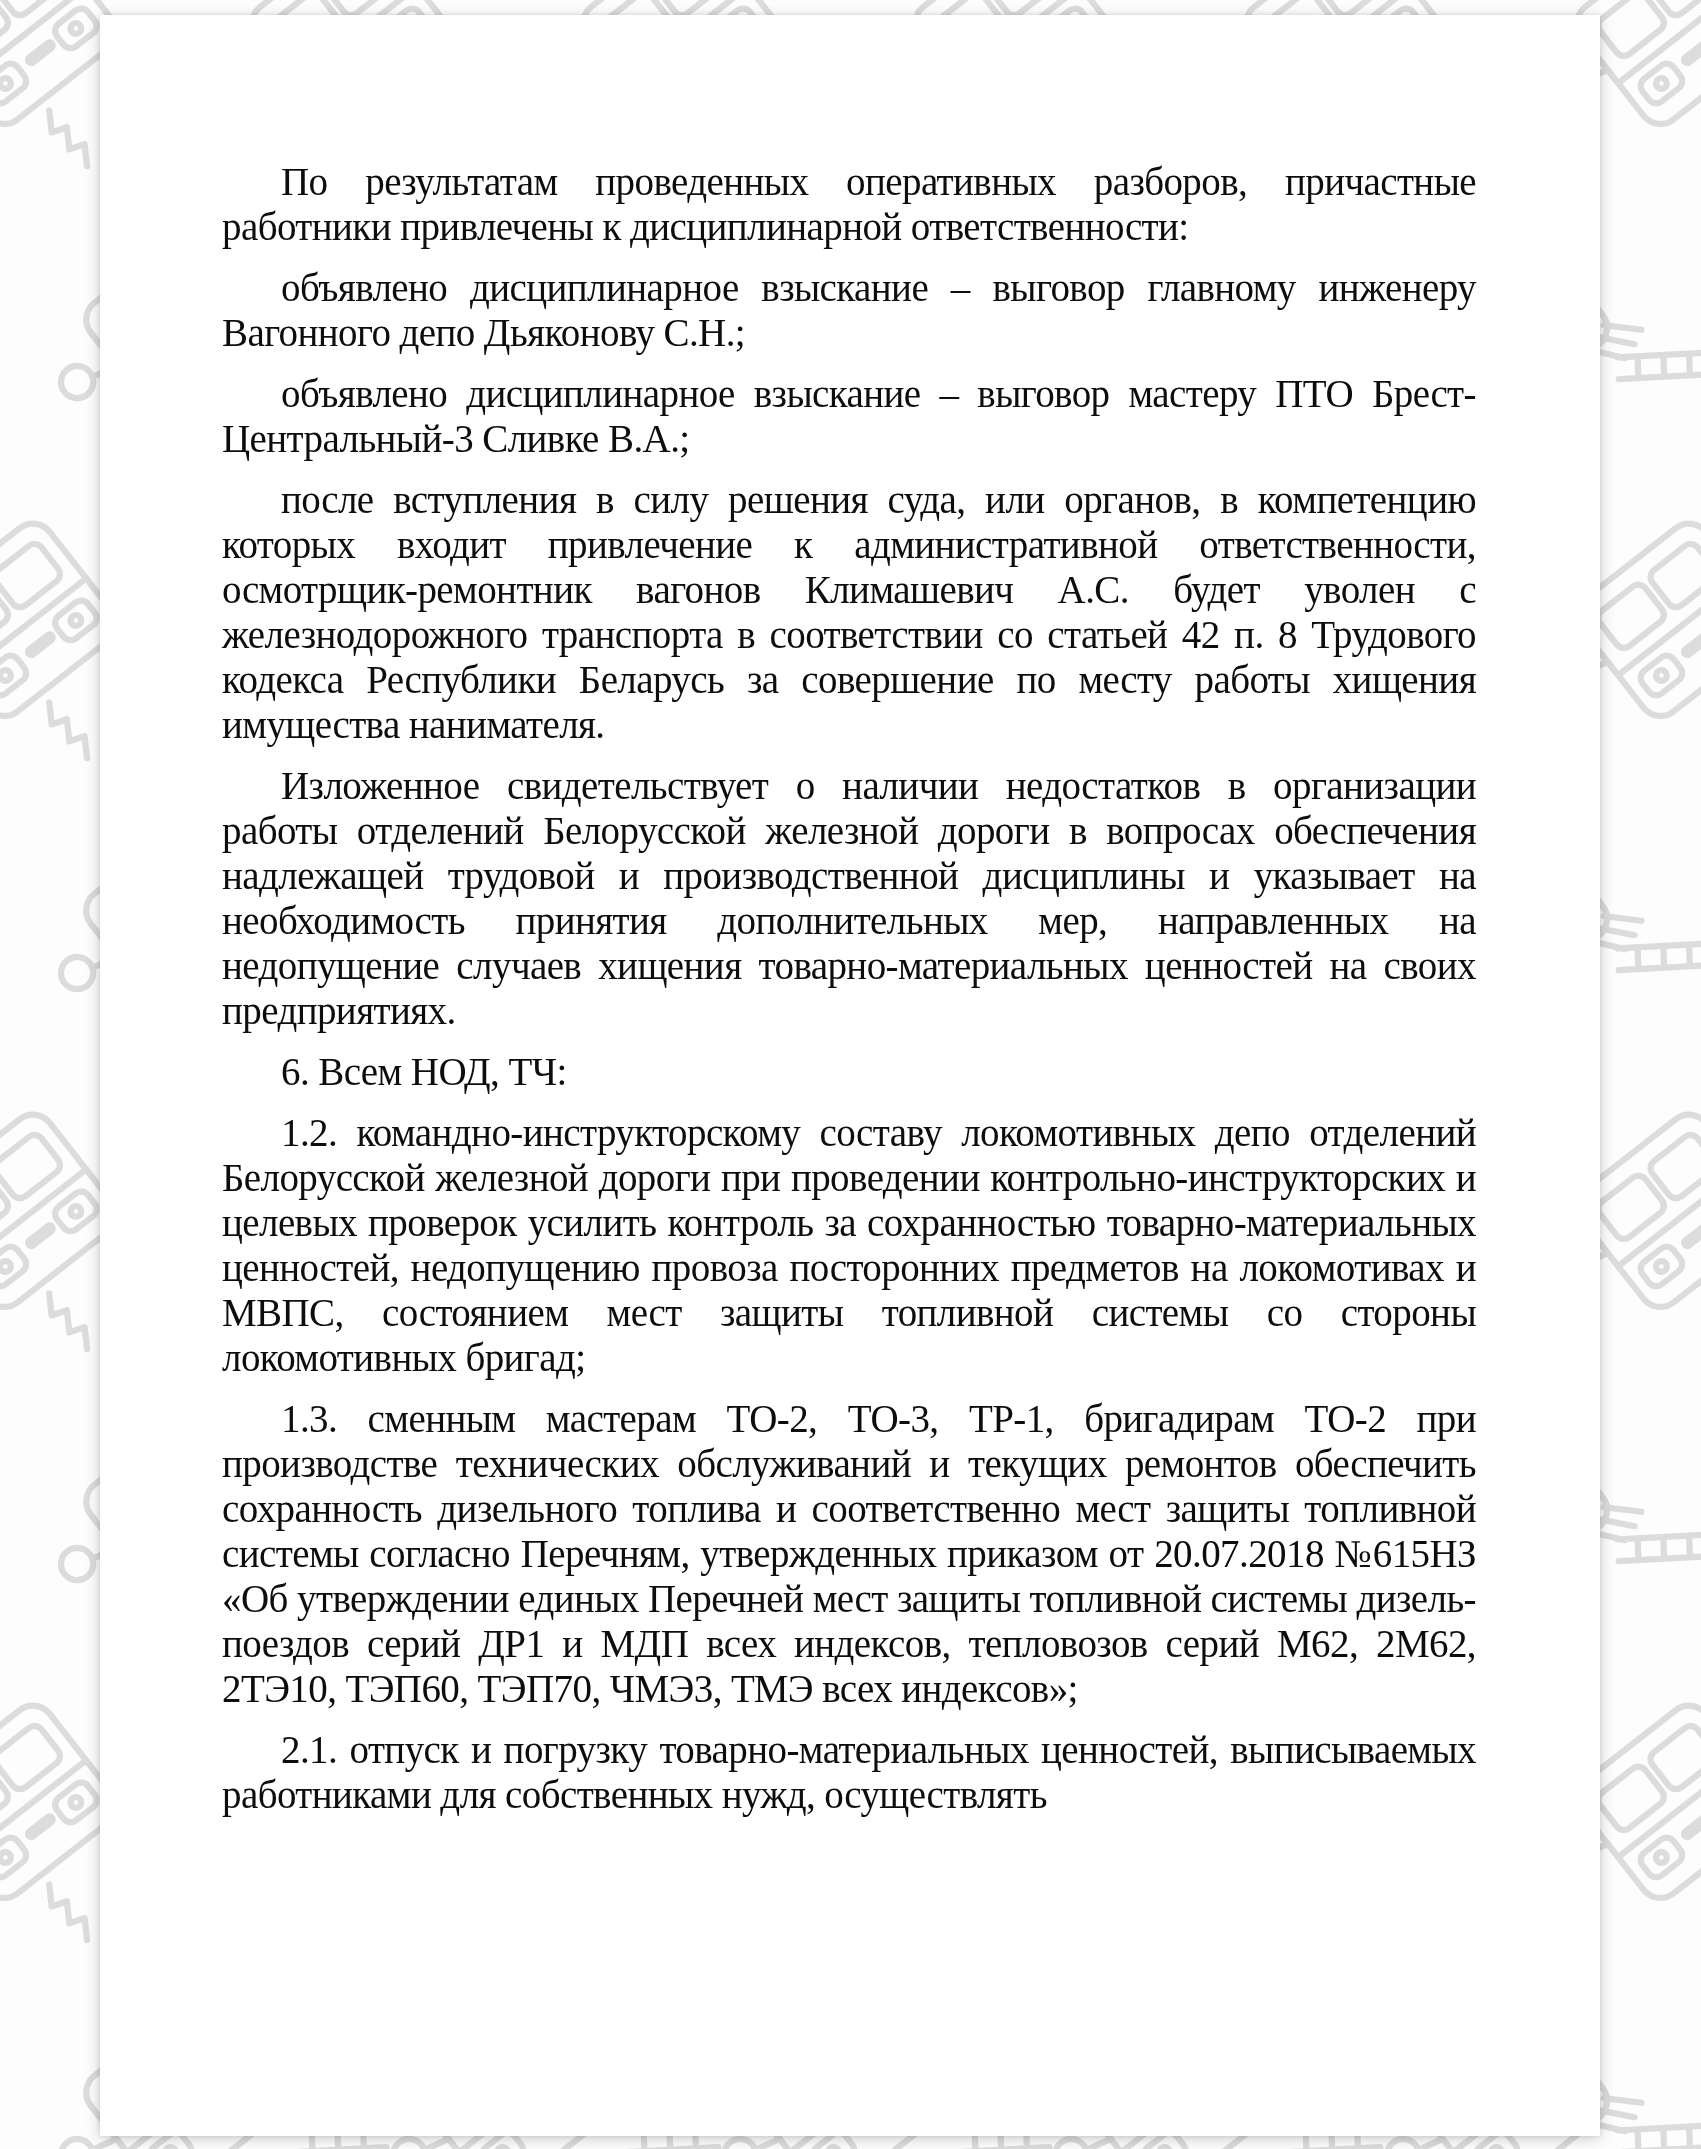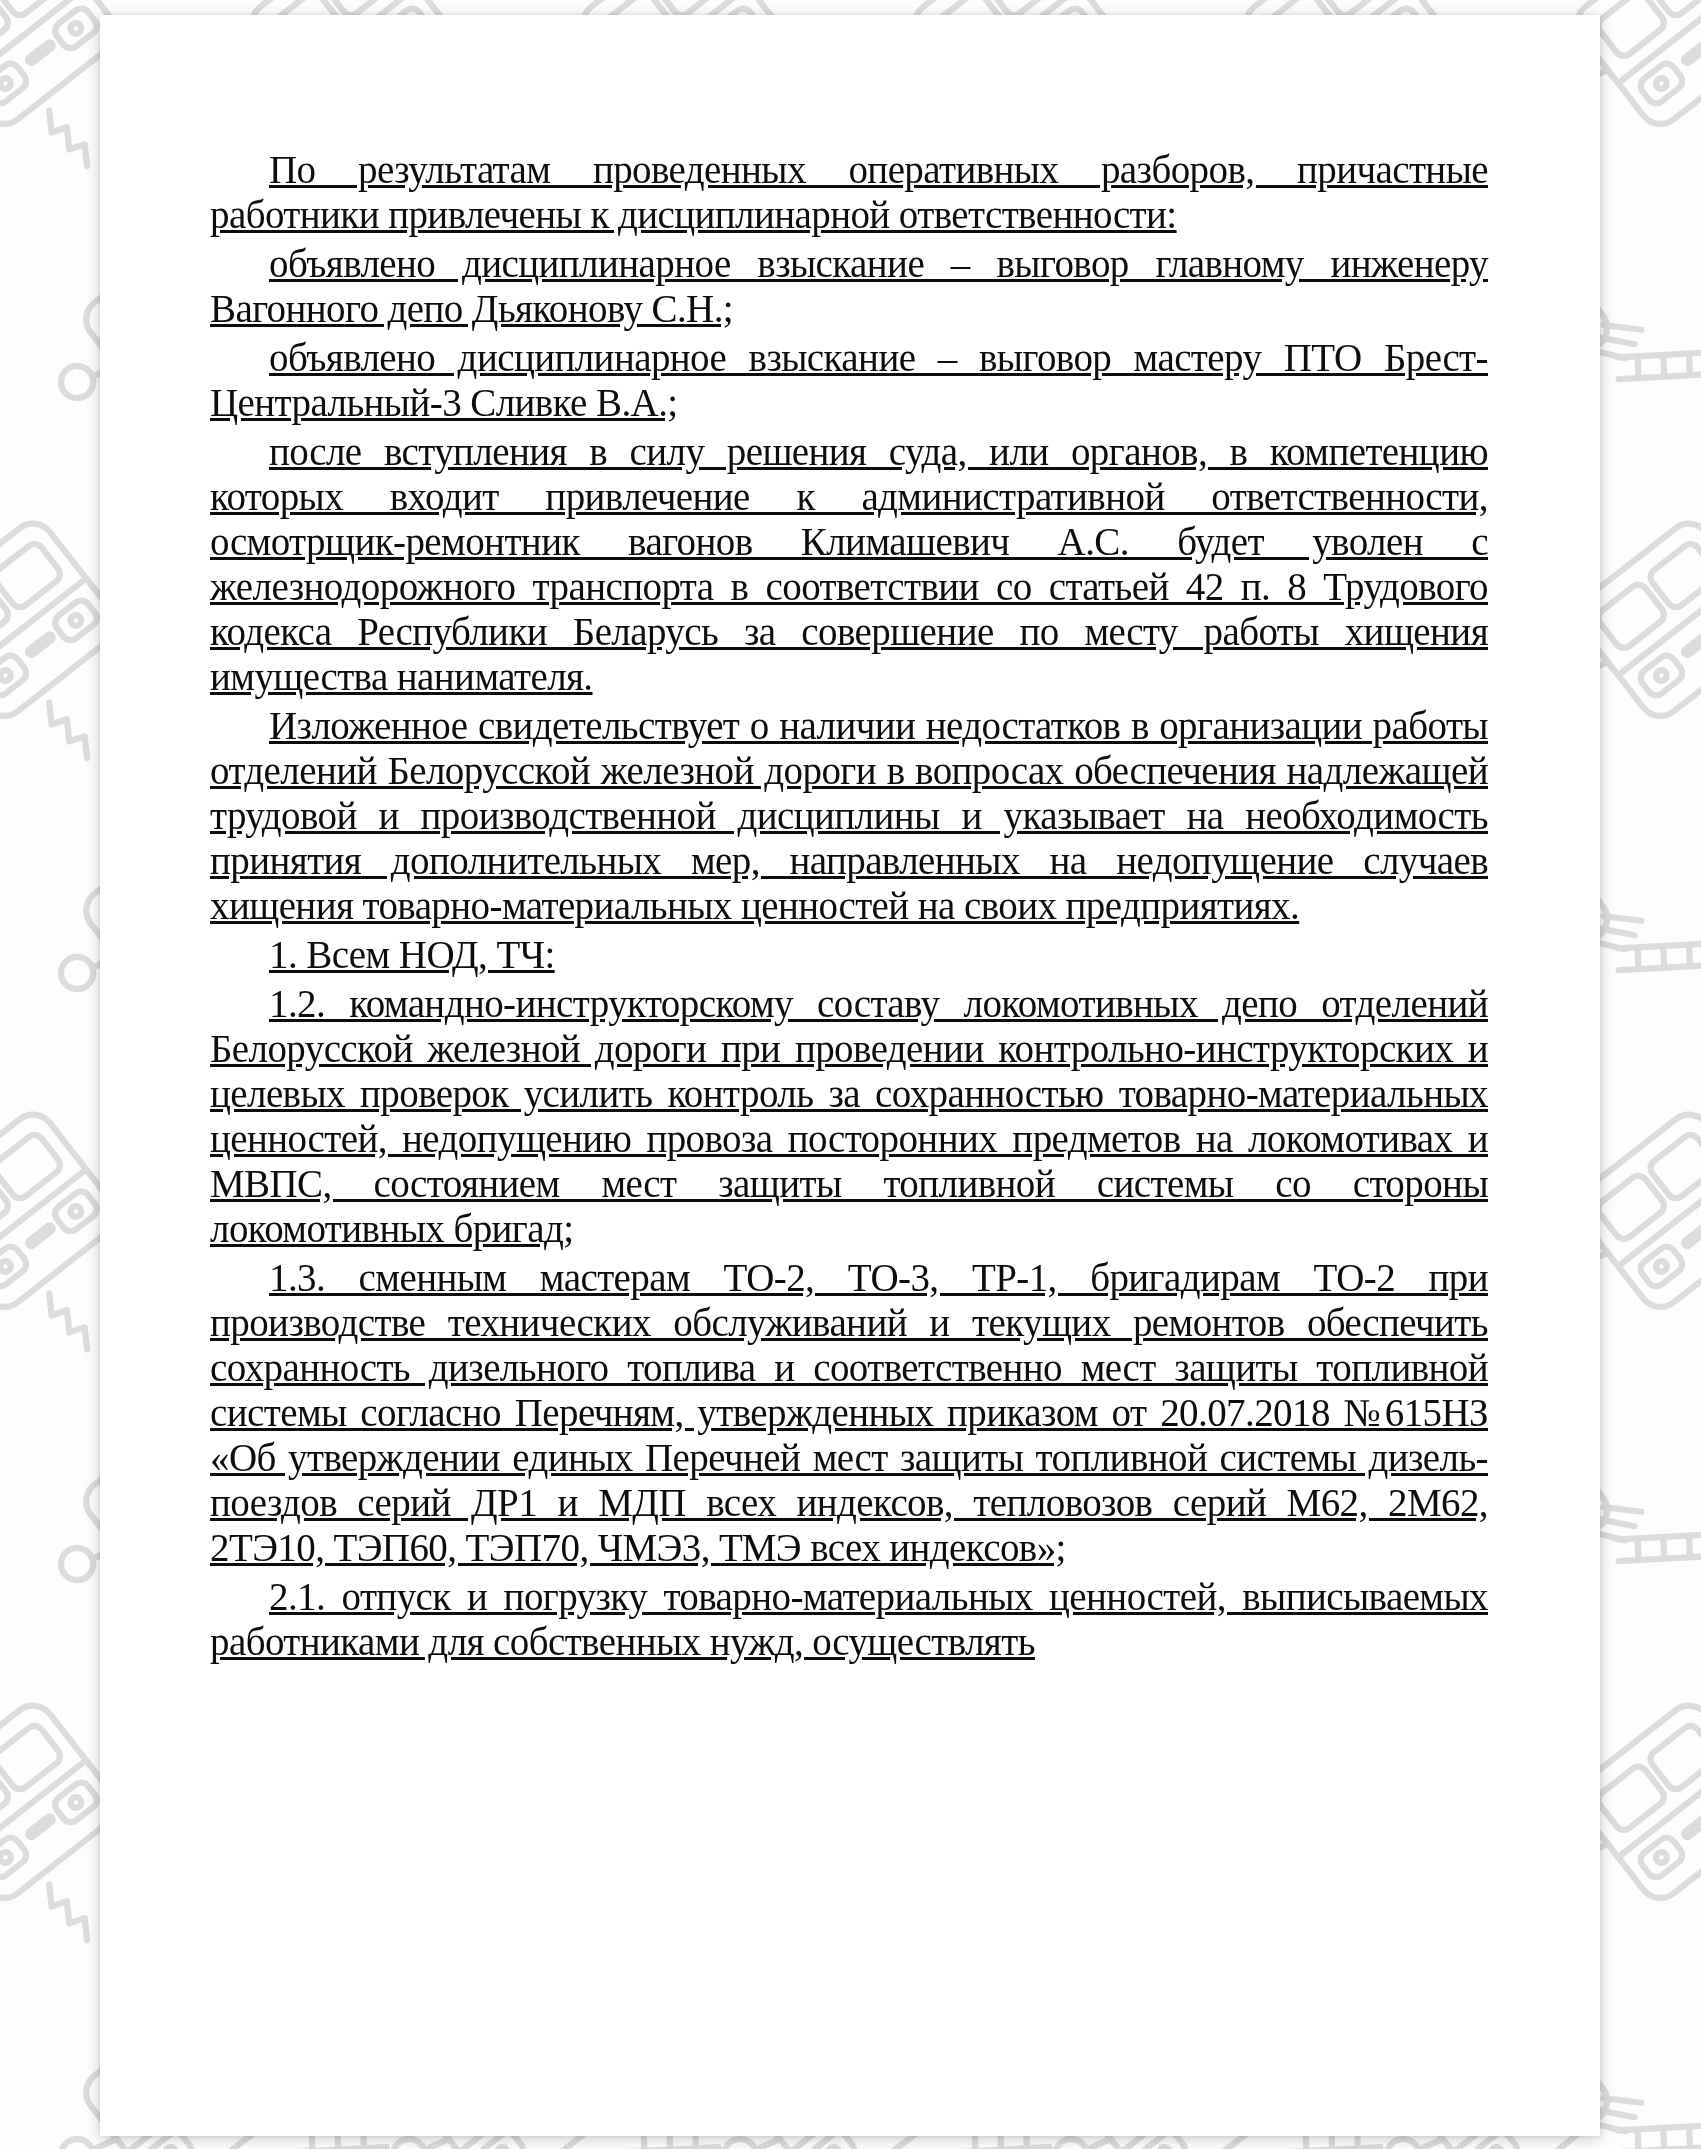--- a/index.html
+++ b/index.html
@@ -48,24 +48,23 @@
     left: 106px;
     top: 128px;
     width: 1286px;
     color: #0d0d0d;
     font-size: 39px;
     line-height: 45px;
     letter-spacing: -0.015em;
     text-align: justify;
   }
   .page-body p {
-    margin: 4px;
+    margin: 16px;
     padding: 0;
     text-indent: 59px;
-    text-decoration: underline;
   }
 </style>
 </head>
 <body>
 
 <div class="canvas">
 
   <div class="watermark-layer">
 
   <svg class="wm-icon" viewBox="0 0 340 340" xmlns="http://www.w3.org/2000/svg" style="left: -125px; top: -99px;">
@@ -1654,21 +1653,21 @@
     </svg>
     </div>
 
   <div class="page">
     <div class="page-body">
       <p>По результатам проведенных оперативных разборов, причастные работники привлечены к дисциплинарной ответственности:</p>
       <p>объявлено дисциплинарное взыскание – выговор главному инженеру Вагонного депо Дьяконову С.Н.;</p>
       <p>объявлено дисциплинарное взыскание – выговор мастеру ПТО Брест-Центральный-3 Сливке В.А.;</p>
       <p>после вступления в силу решения суда, или органов, в компетенцию которых входит привлечение к административной ответственности, осмотрщик-ремонтник вагонов Климашевич А.С. будет уволен с железнодорожного транспорта в соответствии со статьей 42 п. 8 Трудового кодекса Республики Беларусь за совершение по месту работы хищения имущества нанимателя.</p>
       <p>Изложенное свидетельствует о наличии недостатков в организации работы отделений Белорусской железной дороги в вопросах обеспечения надлежащей трудовой и производственной дисциплины и указывает на необходимость принятия дополнительных мер, направленных на недопущение случаев хищения товарно-материальных ценностей на своих предприятиях.</p>
-      <p>1. Всем НОД, ТЧ:</p>
+      <p>6. Всем НОД, ТЧ:</p>
       <p>1.2. командно-инструкторскому составу локомотивных депо отделений Белорусской железной дороги при проведении контрольно-инструкторских и целевых проверок усилить контроль за сохранностью товарно-материальных ценностей, недопущению провоза посторонних предметов на локомотивах и МВПС, состоянием мест защиты топливной системы со стороны локомотивных бригад;</p>
       <p>1.3. сменным мастерам ТО-2, ТО-3, ТР-1, бригадирам ТО-2 при производстве технических обслуживаний и текущих ремонтов обеспечить сохранность дизельного топлива и соответственно мест защиты топливной системы согласно Перечням, утвержденных приказом от 20.07.2018 №615НЗ «Об утверждении единых Перечней мест защиты топливной системы дизель-поездов серий ДР1 и МДП всех индексов, тепловозов серий М62, 2М62, 2ТЭ10, ТЭП60, ТЭП70, ЧМЭ3, ТМЭ всех индексов»;</p>
       <p>2.1. отпуск и погрузку товарно-материальных ценностей, выписываемых работниками для собственных нужд, осуществлять</p>
     </div>
   </div>
 
 </div>
 
 
 </body></html>

